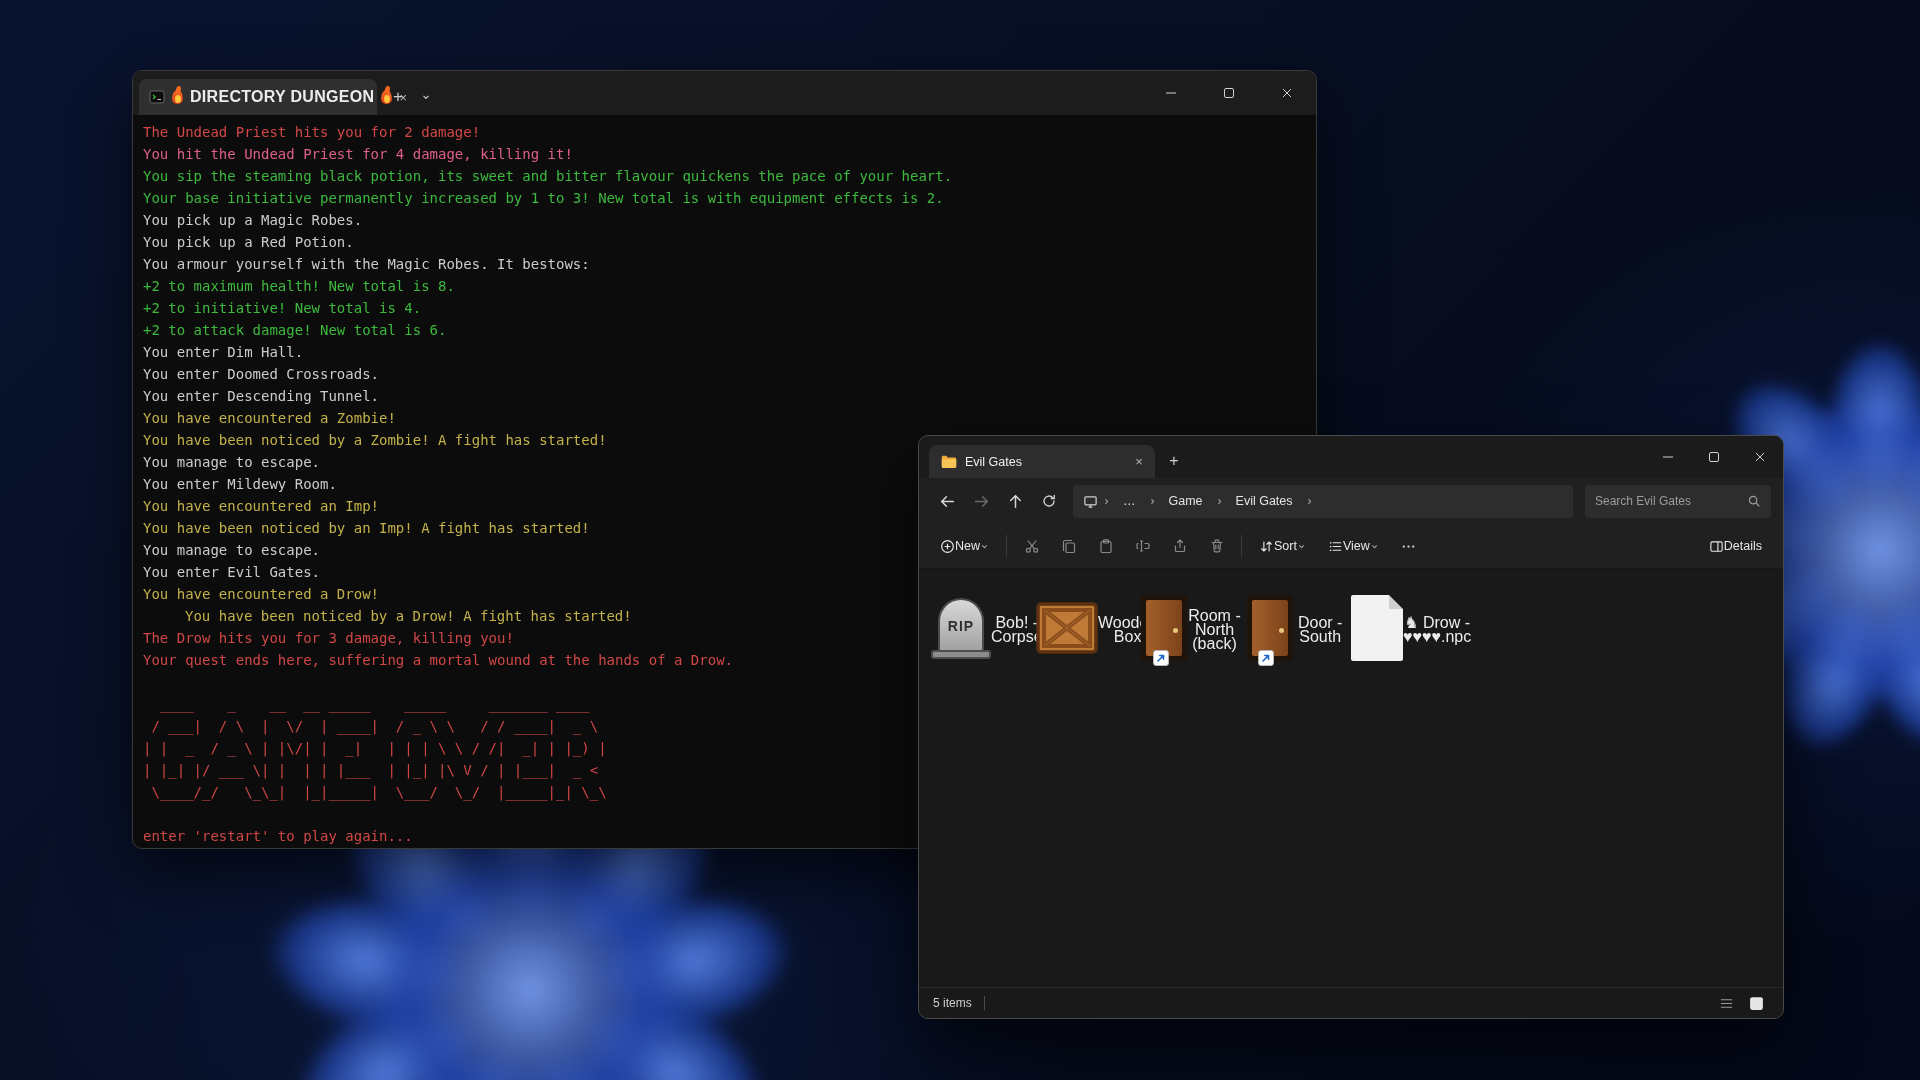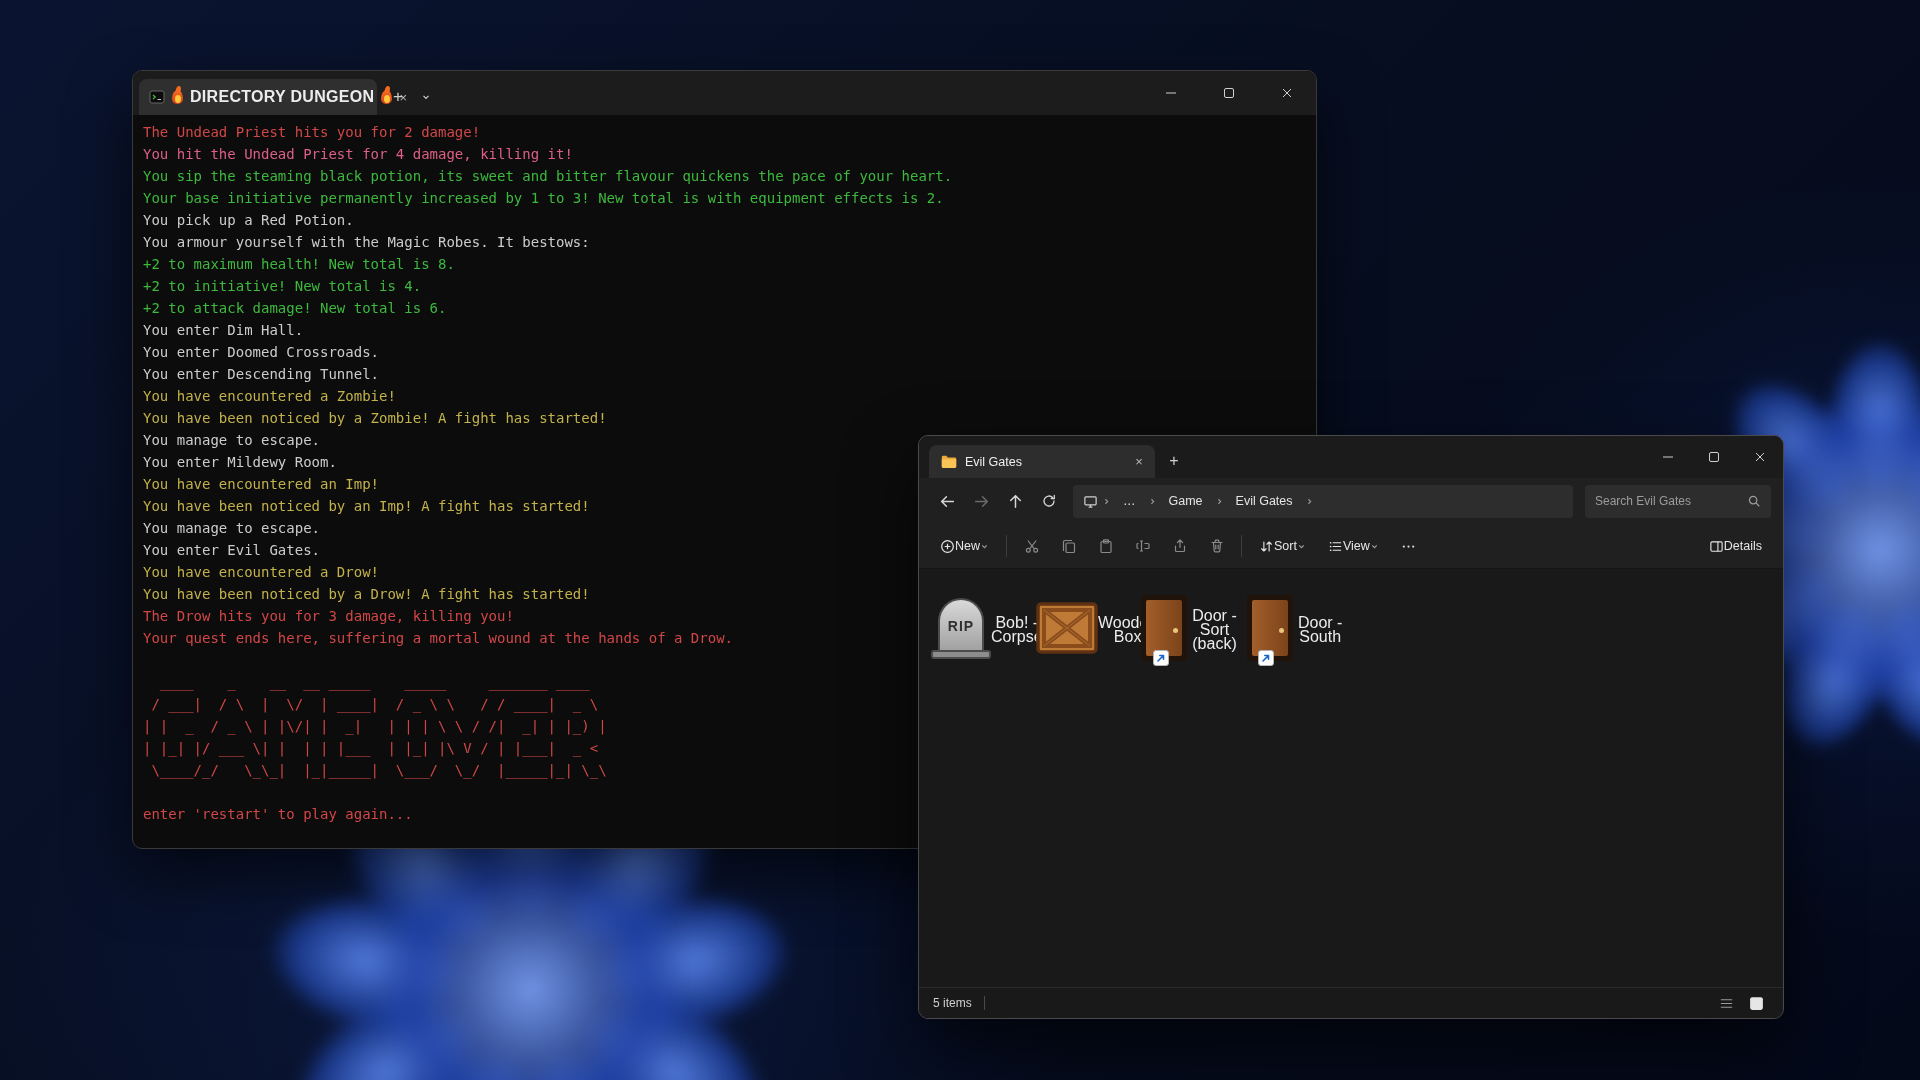--- a/index.html
+++ b/index.html
@@ -204,38 +204,39 @@
           <path d="M2 2l8 8M10 2l-8 8" stroke="currentColor" stroke-width="1"></path>
         </svg>
     </div>
   </div>
   <div class="t-body">
     <div class="t-log">
         <div class="tline" style="color: rgb(209, 71, 71);">The Undead Priest hits you for 2 damage!</div>
         <div class="tline" style="color: rgb(222, 95, 135);">You hit the Undead Priest for 4 damage, killing it!</div>
         <div class="tline" style="color: rgb(61, 185, 61);">You sip the steaming black potion, its sweet and bitter flavour quickens the pace of your heart.</div>
         <div class="tline" style="color: rgb(61, 185, 61);">Your base initiative permanently increased by 1 to 3! New total is with equipment effects is 2.</div>
+        <div class="tline" style="color: rgb(204, 204, 204);">You pick up a Magic Robes.</div>
         <div class="tline" style="color: rgb(204, 204, 204);">You pick up a Red Potion.</div>
         <div class="tline" style="color: rgb(204, 204, 204);">You armour yourself with the Magic Robes. It bestows:</div>
         <div class="tline" style="color: rgb(61, 185, 61);">+2 to maximum health! New total is 8.</div>
         <div class="tline" style="color: rgb(61, 185, 61);">+2 to initiative! New total is 4.</div>
         <div class="tline" style="color: rgb(61, 185, 61);">+2 to attack damage! New total is 6.</div>
         <div class="tline" style="color: rgb(204, 204, 204);">You enter Dim Hall.</div>
         <div class="tline" style="color: rgb(204, 204, 204);">You enter Doomed Crossroads.</div>
         <div class="tline" style="color: rgb(204, 204, 204);">You enter Descending Tunnel.</div>
         <div class="tline" style="color: rgb(195, 178, 74);">You have encountered a Zombie!</div>
         <div class="tline" style="color: rgb(195, 178, 74);">You have been noticed by a Zombie! A fight has started!</div>
         <div class="tline" style="color: rgb(204, 204, 204);">You manage to escape.</div>
         <div class="tline" style="color: rgb(204, 204, 204);">You enter Mildewy Room.</div>
         <div class="tline" style="color: rgb(195, 178, 74);">You have encountered an Imp!</div>
         <div class="tline" style="color: rgb(195, 178, 74);">You have been noticed by an Imp! A fight has started!</div>
         <div class="tline" style="color: rgb(204, 204, 204);">You manage to escape.</div>
         <div class="tline" style="color: rgb(204, 204, 204);">You enter Evil Gates.</div>
         <div class="tline" style="color: rgb(195, 178, 74);">You have encountered a Drow!</div>
-        <div class="tline" style="color: rgb(195, 178, 74);">You have been noticed by a Drow! A fight has started!</div>
+        <div class="tline" style="color: rgb(195, 178, 74); margin-left: 42px;">You have been noticed by a Drow! A fight has started!</div>
         <div class="tline" style="color: rgb(209, 71, 71);">The Drow hits you for 3 damage, killing you!</div>
         <div class="tline" style="color: rgb(209, 71, 71);">Your quest ends here, suffering a mortal wound at the hands of a Drow.</div>
       </div>
     <pre class="t-art" style="color: rgb(209, 71, 71);">  ____    _    __  __ _____    _____     _______ ____  
  / ___|  / \  |  \/  | ____|  / _ \ \   / / ____|  _ \ 
 | |  _  / _ \ | |\/| |  _|   | | | \ \ / /|  _| | |_) |
 | |_| |/ ___ \| |  | | |___  | |_| |\ V / | |___|  _ &lt; 
  \____/_/   \_\_|  |_|_____|  \___/  \_/  |_____|_| \_\</pre>
     <div class="t-restart" style="color: rgb(209, 71, 71);">enter 'restart' to play again...</div>
   </div>
@@ -470,36 +471,42 @@
             <div class="door">
               <div class="door-inner"></div>
               <div class="door-knob"></div>
             </div>
             <div class="shortcut-badge">
               <svg width="10" height="10" viewBox="0 0 10 10">
                 <path d="M2 8 7.5 2.5M3.8 2.5h3.7v3.7" stroke="#1a66c9" stroke-width="1.6" fill="none" stroke-linecap="round" stroke-linejoin="round"></path>
               </svg>
             </div>
           </div>
-          <div class="file-label">Door - Sort (back)</div>
+          <div class="file-label">Room - North (back)</div>
         </div>
         <div class="file-tile">
           <div class="tile-icon">
             <div class="door">
               <div class="door-inner"></div>
               <div class="door-knob"></div>
             </div>
             <div class="shortcut-badge">
               <svg width="10" height="10" viewBox="0 0 10 10">
                 <path d="M2 8 7.5 2.5M3.8 2.5h3.7v3.7" stroke="#1a66c9" stroke-width="1.6" fill="none" stroke-linecap="round" stroke-linejoin="round"></path>
               </svg>
             </div>
           </div>
           <div class="file-label">Door - South</div>
         </div>
+        <div class="file-tile">
+          <div class="tile-icon">
+            <div class="fileicon"></div>
+          </div>
+          <div class="file-label">♞ Drow - ♥♥♥♥.npc</div>
+        </div>
       </div>
   </div>
 
   <div class="e-statusbar">
     <span>5 items</span>
     <span class="status-divider"></span>
     <span class="e-spacer"></span>
     <span class="view-toggle" style="color:#9a9a9a;">
       <svg width="15" height="15" viewBox="0 0 16 16" fill="none" stroke="currentColor" stroke-width="1.3">
           <path d="M2 4h12M2 8h12M2 12h12"></path>

